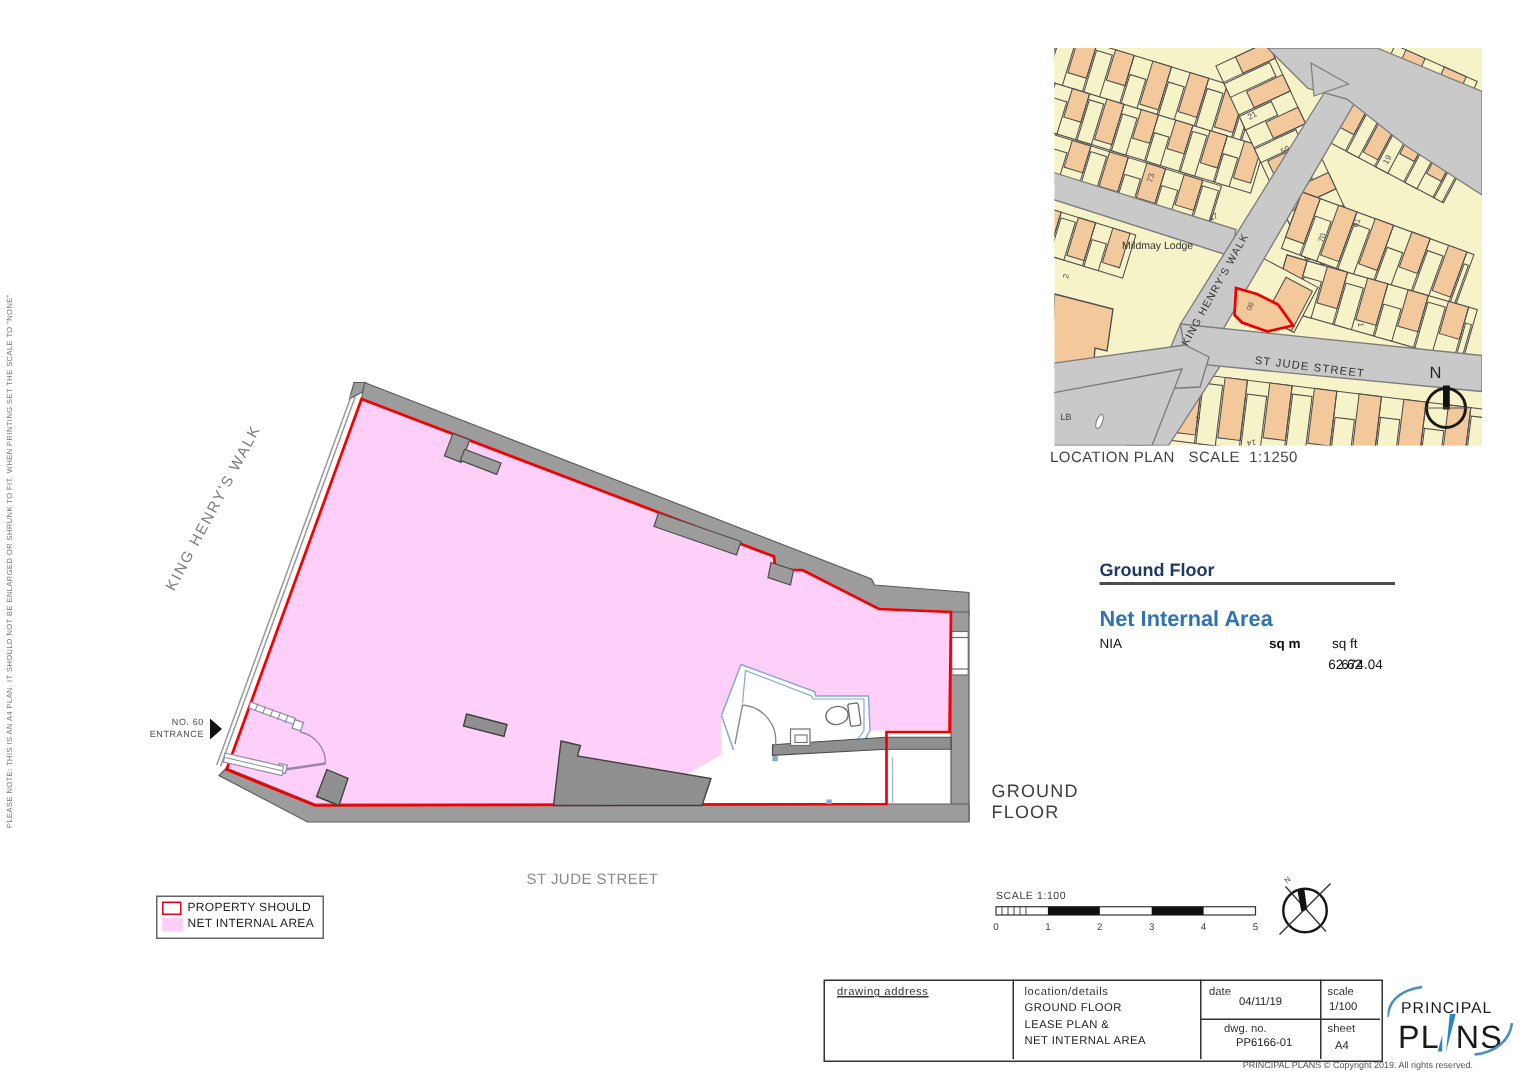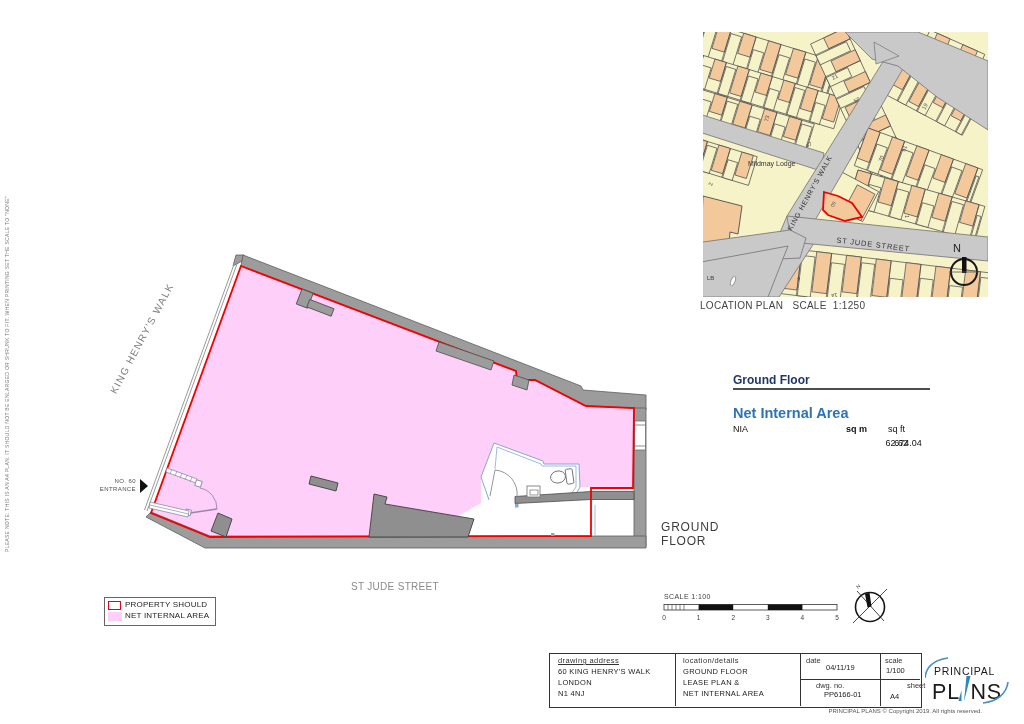--- a/index.html
+++ b/index.html
@@ -426,35 +426,34 @@
 
 <div class="abs" style="left:661px;top:520px;font-size:12px;color:#3d3d3d;letter-spacing:0.8px;line-height:14px;">GROUND<br>FLOOR</div>
 
 <div class="abs" style="left:549px;top:653px;width:371px;height:53px;border:1px solid #333;"></div>
 <div class="abs" style="left:675px;top:653px;width:1px;height:53px;background:#333;"></div>
 <div class="abs" style="left:800px;top:653px;width:1px;height:53px;background:#333;"></div>
 <div class="abs" style="left:880px;top:653px;width:1px;height:53px;background:#333;"></div>
 <div class="abs" style="left:800px;top:679px;width:120px;height:1px;background:#333;"></div>
 
 <div class="abs" style="left:558px;top:656px;font-size:7.5px;color:#333;letter-spacing:0.4px;text-decoration:underline;">drawing address</div>
-<div class="abs" style="left:558px;top:666px;font-size:7.5px;color:#222;letter-spacing:0.3px;line-height:11px;">60 KING HENRY'S WALK<br>LONDON<br>N1 4NJ</div>
 
 <div class="abs" style="left:683px;top:656px;font-size:7.5px;color:#333;letter-spacing:0.4px;">location/details</div>
 <div class="abs" style="left:683px;top:666px;font-size:7.5px;color:#222;letter-spacing:0.3px;line-height:11px;">GROUND FLOOR<br>LEASE PLAN &amp;<br>NET INTERNAL AREA</div>
 
 <div class="abs" style="left:806px;top:656px;font-size:7.5px;color:#333;">date</div>
 <div class="abs" style="left:826px;top:663px;font-size:7.5px;color:#222;">04/11/19</div>
 
 <div class="abs" style="left:806px;top:681px;font-size:7.5px;color:#333;padding-left:10px;">dwg. no.</div>
 <div class="abs" style="left:824px;top:690px;font-size:7.5px;color:#222;">PP6166-01</div>
 
 <div class="abs" style="left:885px;top:656px;font-size:7.5px;color:#333;">scale</div>
 <div class="abs" style="left:886px;top:666px;font-size:7.5px;color:#222;">1/100</div>
 
-<div class="abs" style="left:907px;top:681px;font-size:7.5px;color:#333;">sheet</div>
+<div class="abs" style="left:885px;top:681px;font-size:7.5px;color:#333;">sheet</div>
 <div class="abs" style="left:890px;top:692px;font-size:7.5px;color:#222;">A4</div>
 
 <svg class="abs" style="left:925px;top:655px;" width="95" height="52" viewBox="0 0 95 52">
 <g id="logo">
 
 <path d="M0,23 C1,12 9,5 23,3" fill="none" stroke="#4a90c4" stroke-width="1.7"></path>
 
 <text x="9" y="20" font-size="10.5" fill="#1a1a1a" letter-spacing="0.7" font-family="Liberation Sans">PRINCIPAL</text>
 
 <text x="7" y="43.5" font-size="21.5" fill="#1a1a1a" letter-spacing="0.8" font-family="Liberation Sans">PL</text>

